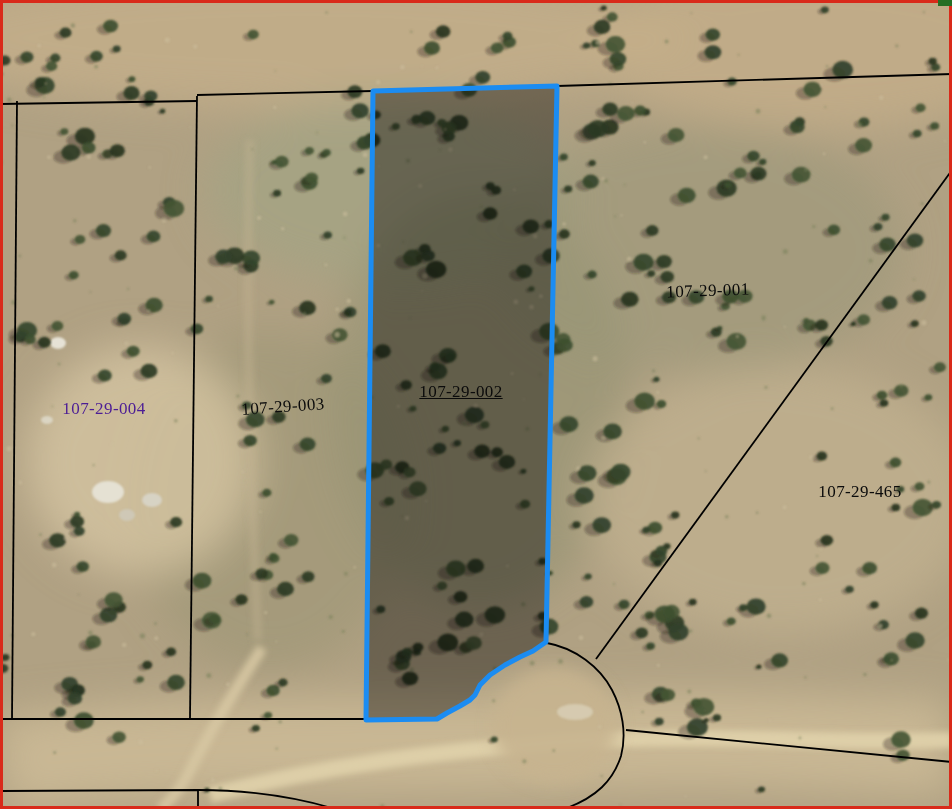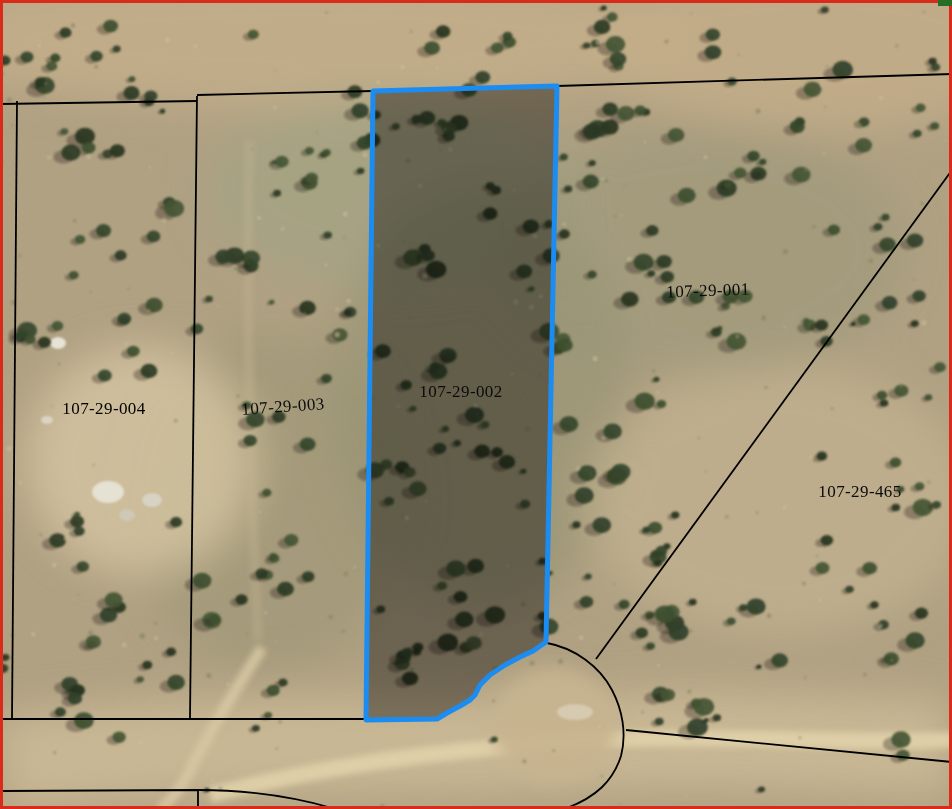--- a/index.html
+++ b/index.html
@@ -946,19 +946,19 @@
         <path d="M547,643 C575,648 600,667 612,690 C622,709 627,733 621,756 C613,781 596,797 567,808" fill="none" stroke="#000000" stroke-width="1.8"></path>
         <path d="M0,791 L198,790 L198,809" fill="none" stroke="#000000" stroke-width="1.8"></path>
         <path d="M198,790 C243,790 290,796 332,808" fill="none" stroke="#000000" stroke-width="1.8"></path>
       </g>
     <path id="selected-parcel" fill="rgba(0,0,0,0.38)" d="M373,91 L557,86 L546,642 L533,651 L520,657 L505,665 L490,675 L480,685 L475,695 L470,700 L460,706 L447,713 L437,719 L366,720 Z" stroke="#1B8CF2" stroke-width="5" stroke-linejoin="round"></path>
     <path id="extent-border" fill="none" d="M1.5,1.5 H950.5 V807.5 H1.5 Z" stroke="#D92A1A" stroke-width="3"></path>
     <rect id="corner-marker" x="938" y="0" width="14" height="6" fill="#256E25"></rect>
   </svg>
 
   <div id="label-layer">
-      <div class="parcel-label" style="left: 104px; top: 409px; transform: translate(-50%, -50%) rotate(0deg); color: #000000;">107-29-004</div>
+      <div class="parcel-label" style="left: 104px; top: 409px; transform: translate(-50%, -50%) rotate(0deg); color: #4c1d95;">107-29-004</div>
       <div class="parcel-label" style="left: 283px; top: 407px; transform: translate(-50%, -50%) rotate(-4deg); color: rgb(11, 11, 11);">107-29-003</div>
-      <div class="parcel-label" style="left: 461px; top: 392px; transform: translate(-50%, -50%) rotate(0deg); color: rgb(11, 11, 11);">107-29-002</div>
+      <div class="parcel-label" style="left: 461px; top: 392px; transform: translate(-50%, -50%) rotate(0deg); color: rgb(11, 11, 11); text-decoration: underline;">107-29-002</div>
       <div class="parcel-label" style="left: 708px; top: 291px; transform: translate(-50%, -50%) rotate(-2deg); color: rgb(11, 11, 11);">107-29-001</div>
       <div class="parcel-label" style="left: 860px; top: 492px; transform: translate(-50%, -50%) rotate(0deg); color: rgb(11, 11, 11);">107-29-465</div>
     </div>
 </div>
 
 </body></html>

